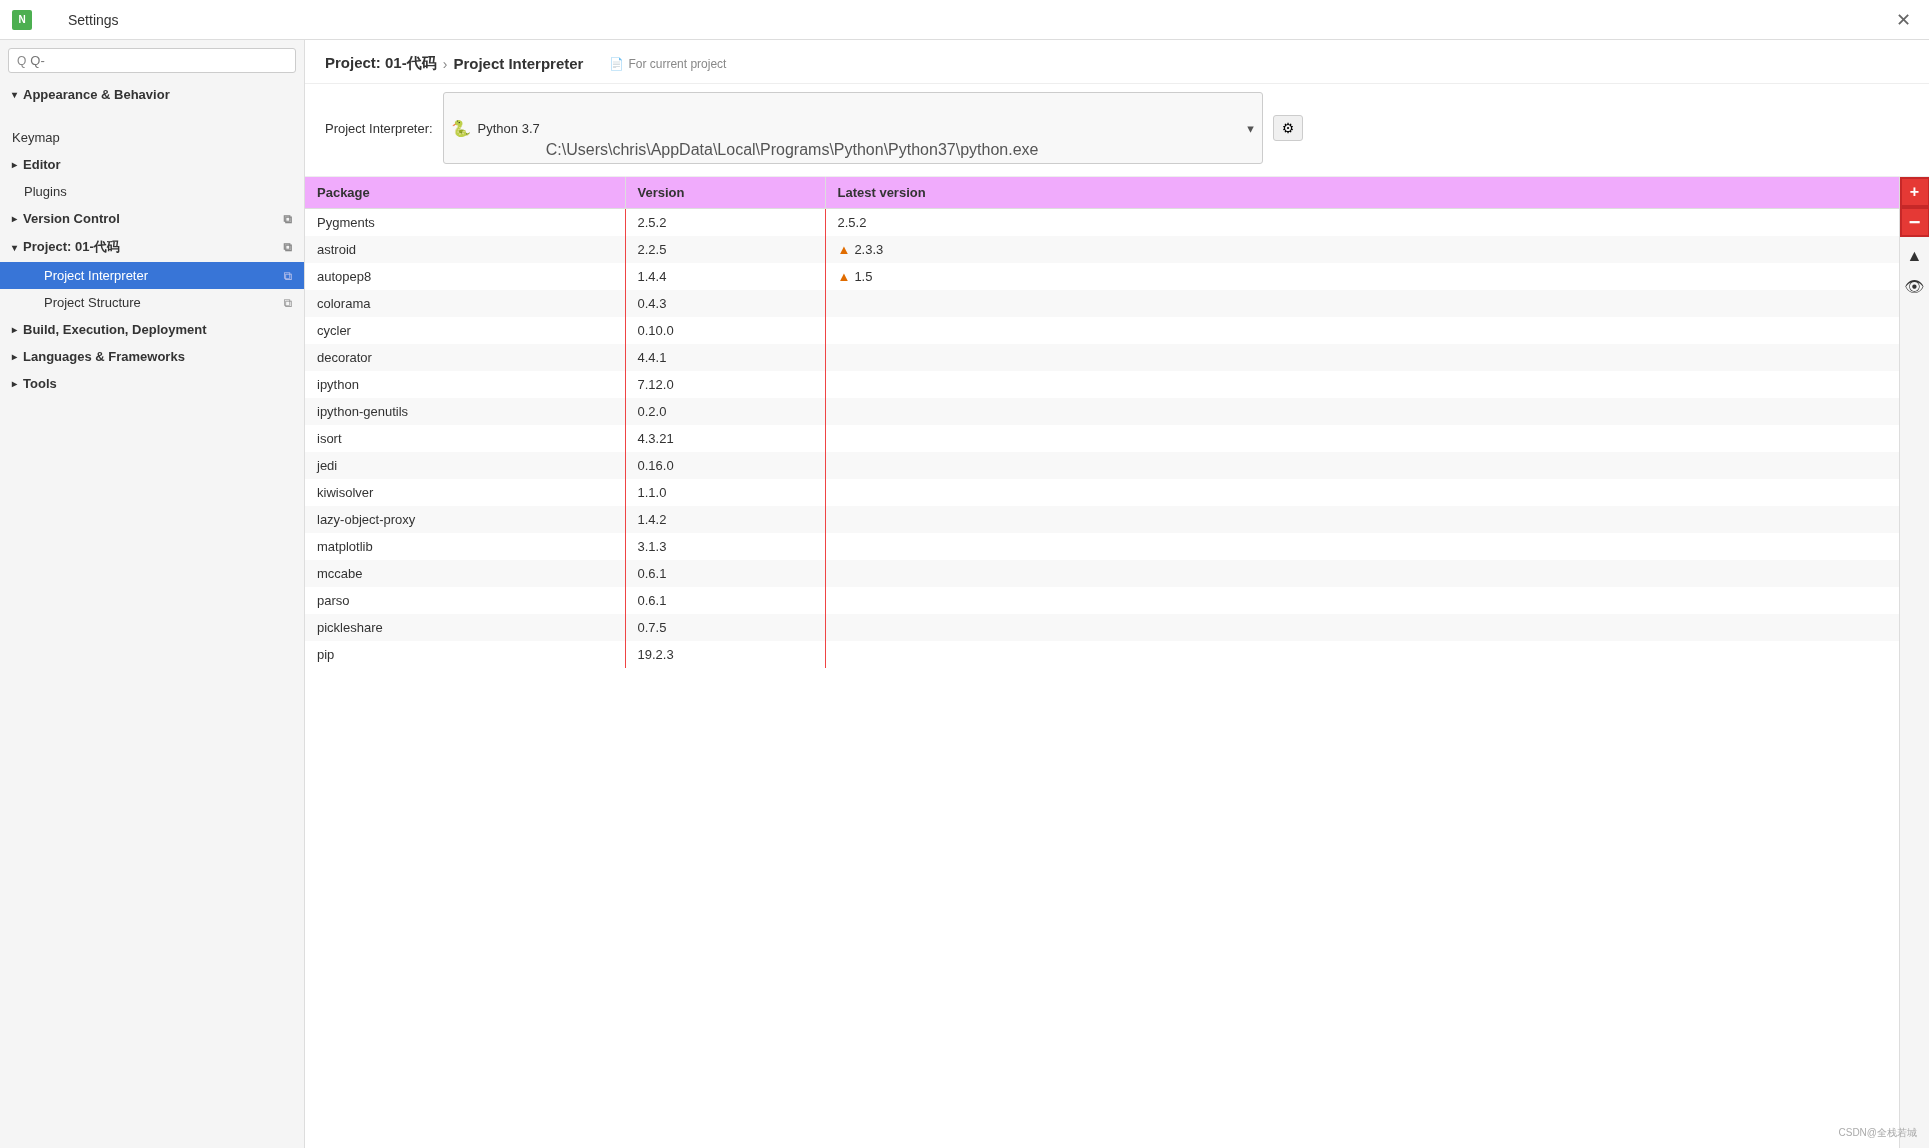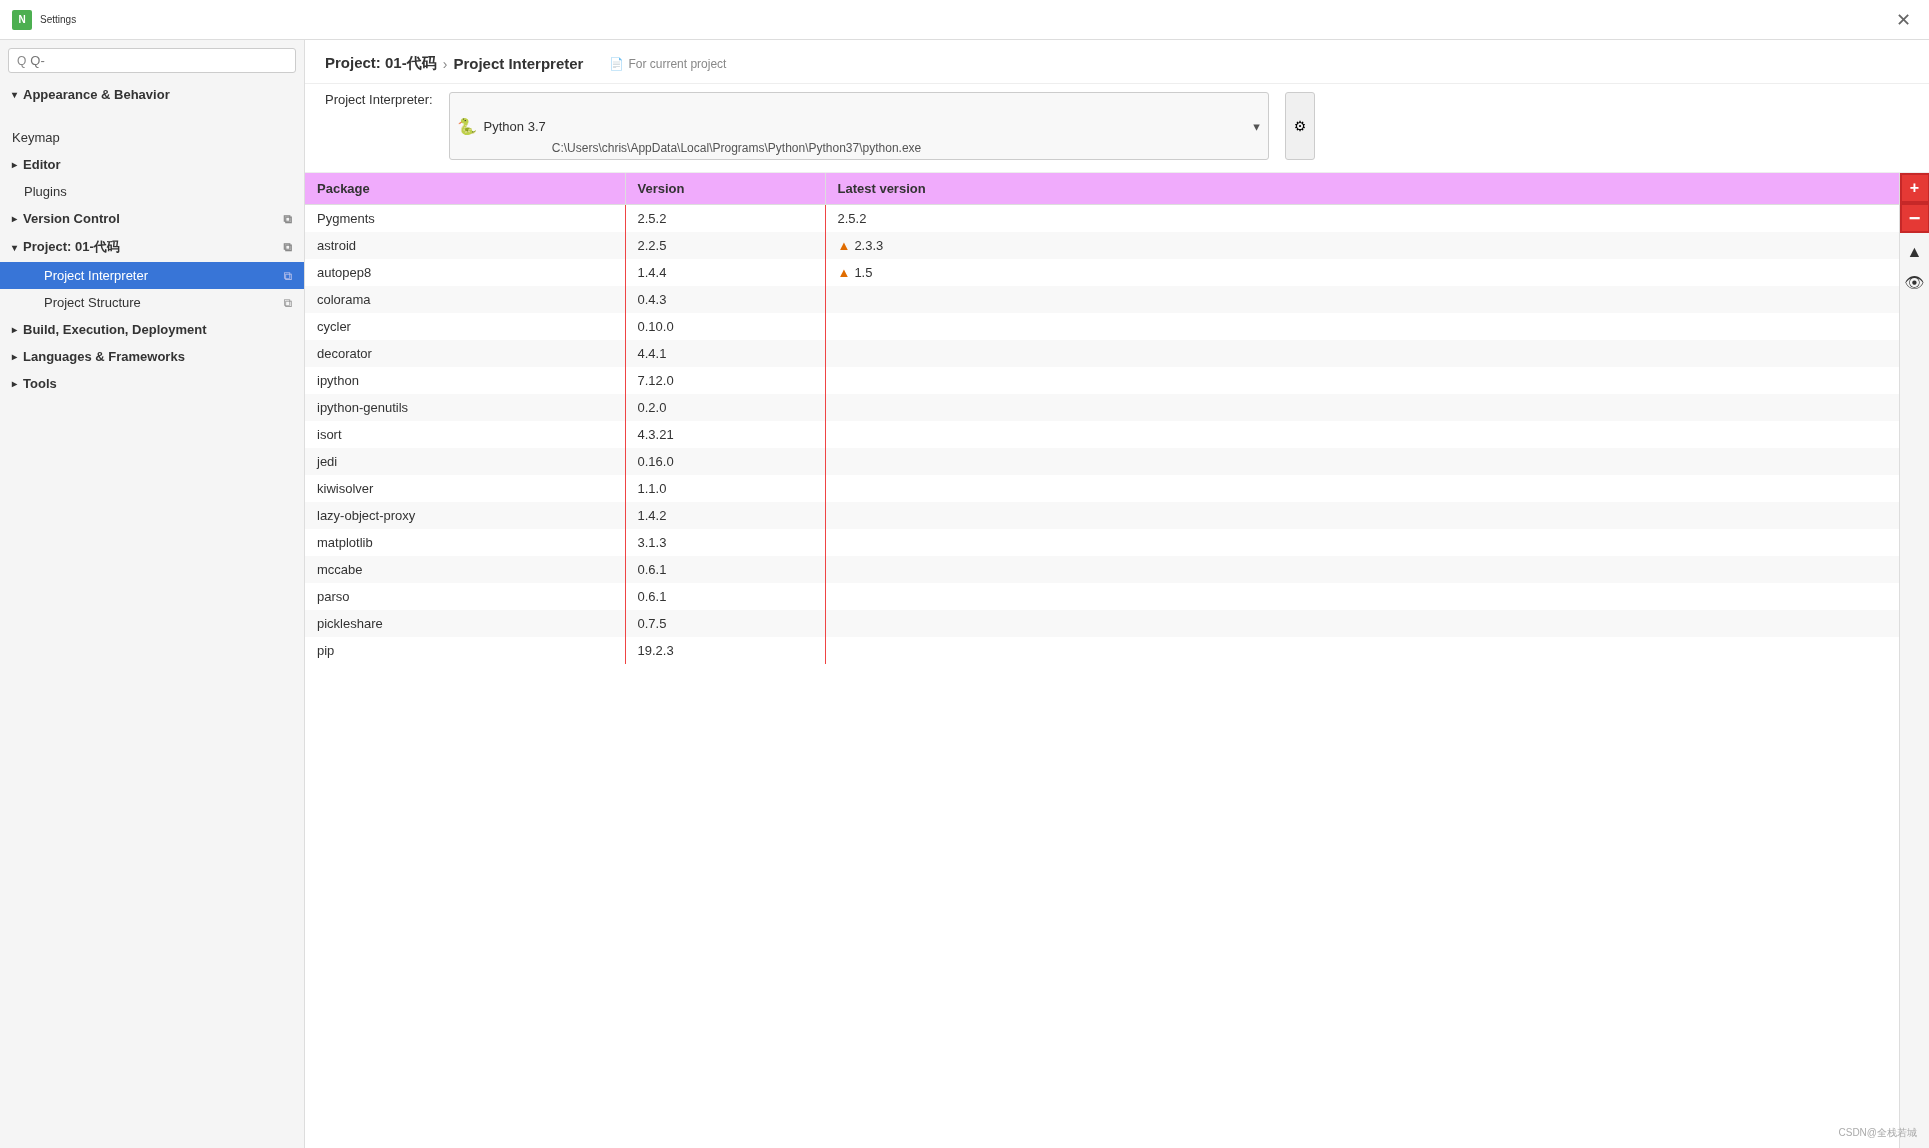--- a/index.html
+++ b/index.html
@@ -5,21 +5,21 @@
     * { box-sizing: border-box; margin: 0; padding: 0; }
     body { font-family: 'Segoe UI', Arial, sans-serif; font-size: 13px; background: #fff; width: 1929px; height: 1148px; overflow: hidden; display: flex; flex-direction: column; }
 
     .title-bar {
       display: flex; align-items: center; justify-content: space-between;
       background: #fff; padding: 8px 12px; border-bottom: 1px solid #ddd;
       height: 40px;
     }
     .title-bar-left { display: flex; align-items: center; gap: 8px; }
     .title-bar-icon { width: 20px; height: 20px; background: #4CAF50; border-radius: 2px; display: flex; align-items: center; justify-content: center; color: white; font-size: 10px; font-weight: bold; }
-    .title-bar-text { font-size: 10px; font-weight: 400; color: #333; }
+    .title-bar-text { font-size: 14px; font-weight: 400; color: #333; margin-left: 28px; }
     .close-btn { cursor: pointer; font-size: 18px; color: #666; background: none; border: none; padding: 2px 6px; }
 
     .main-container { display: flex; flex: 1; overflow: hidden; }
 
     
     .sidebar {
       width: 305px; min-width: 305px; background: #f5f5f5; border-right: 1px solid #ddd;
       display: flex; flex-direction: column; overflow-y: auto;
     }
     .search-box {
@@ -50,29 +50,29 @@
     .content-header {
       padding: 14px 20px 10px 20px; display: flex; align-items: center; gap: 6px;
       border-bottom: 1px solid #eee;
     }
     .breadcrumb { display: flex; align-items: center; gap: 6px; }
     .breadcrumb-item { font-size: 15px; font-weight: 600; color: #333; }
     .breadcrumb-sep { color: #888; font-size: 14px; }
     .for-current { margin-left: 20px; color: #888; font-size: 12px; display: flex; align-items: center; gap: 4px; }
 
     .interpreter-row {
-      padding: 8px 20px 12px 20px; display: flex; gap: 16px; border-bottom: 1px solid #eee;
+      padding: 8px 20px 12px 20px; display: flex; align-items: center; gap: 10px; border-bottom: 1px solid #eee;
     }
     .interpreter-label { font-size: 13px; color: #333; white-space: nowrap; }
     .interpreter-select {
       flex: 1; border: 1px solid #ccc; border-radius: 3px; padding: 4px 8px;
       background: #f8f8f8; display: flex; align-items: center; gap: 6px; font-size: 13px; color: #333;
     }
     .interpreter-select .python-icon { font-size: 16px; }
-    .interpreter-select .path { color: #555; font-size: 12px; margin-top: 44px; }
+    .interpreter-select .path { color: #555; font-size: 16px; margin-top: 44px; }
     .interpreter-dropdown { margin-left: auto; color: #555; }
     .gear-btn {
       border: 1px solid #ccc; border-radius: 3px; padding: 4px 8px; background: #f0f0f0;
       cursor: pointer; font-size: 14px;
     }
 
     
     .table-container { flex: 1; overflow: hidden; display: flex; position: relative; }
     .table-wrapper { flex: 1; overflow-y: auto; overflow-x: hidden; }
     table { width: 100%; border-collapse: collapse; }

